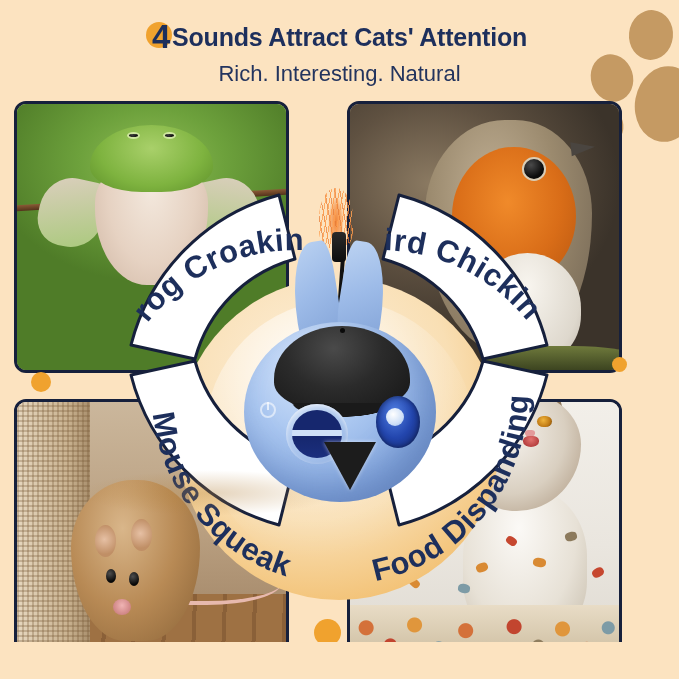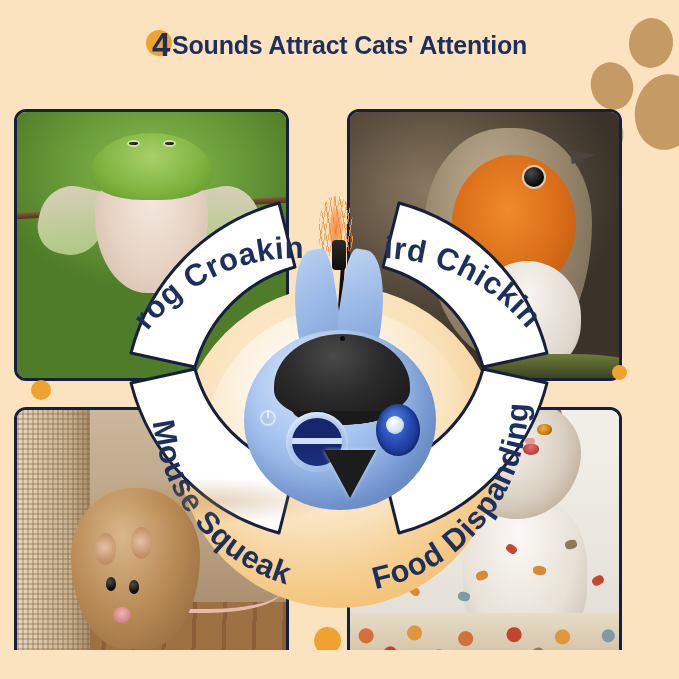--- a/index.html
+++ b/index.html
@@ -7,21 +7,20 @@
     width: 679px; height: 679px;
     background: #fce3c0;
     font-family: "Liberation Sans", sans-serif;
     overflow: hidden;
   }
   #stage {
     position: relative;
     width: 679px; height: 642px;
     background: #fce3c0;
     overflow: hidden;
-    margin-top: 8px;
   }
 
   
   .paw { position: absolute; }
   .paw .pad {
     position: absolute;
     background: #c59a63;
     border-radius: 50%;
   }
 
@@ -477,20 +476,21 @@
     <div class="pad" style="left:2px;  top:104px; width:38px; height:42px; transform:rotate(-26deg);"></div>
     <div class="pad" style="left:52px; top:66px; width:62px; height:76px; transform:rotate(10deg);"></div>
   </div>
 
   <div class="header">
     <div class="title-line">
       <span class="bignum">
         <span class="disc"></span><span>4</span>
       </span><span>Sounds Attract Cats' Attention</span>
     </div>
+    <div class="subtitle">Rich. Interesting. Natural</div>
   </div>
 
   <div class="panel" style="left:14px; top:101px; width:275px; height:272px;">
     <div class="photo ph-frog">
       <div class="frog-branch"></div>
       <div class="frog-arm l"></div>
       <div class="frog-arm r"></div>
       <div class="frog-body"></div>
       <div class="frog-head">
         <div class="frog-eye l"></div>

